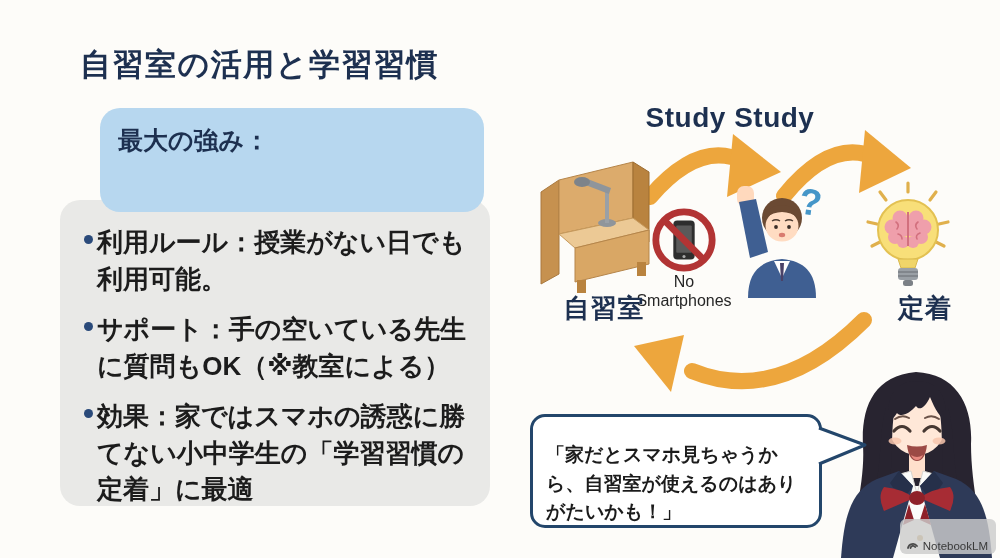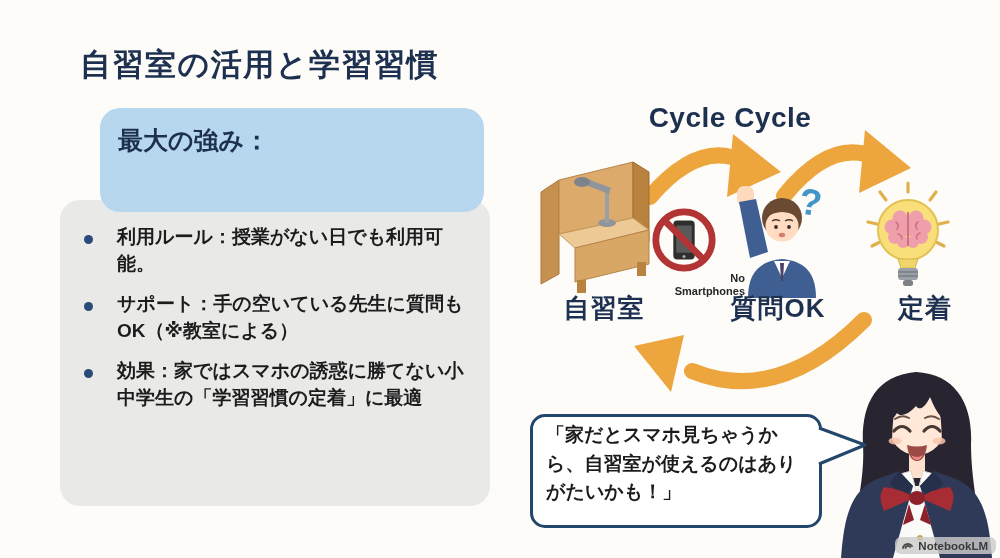--- a/index.html
+++ b/index.html
@@ -23,71 +23,71 @@
   }
   .card-header{
     position:absolute;left:60px;top:108px;width:384px;height:104px;
     background:var(--header-blue,#b7d7ef);border-radius:20px;
     box-sizing:border-box;padding:13px 18px;
     color:var(--title-navy,#1d3050);font-weight:bold;font-size:25px;line-height:1.55;
     z-index:2;
     margin-left:40px;
   }
   .bullet-item{
-    display:flex;gap:24px;margin-bottom:13px;
-    font-size:19px;font-weight:bold;color:#1c1c1c;line-height:1.42;
+    display:flex;gap:4px;margin-bottom:13px;
+    font-size:26px;font-weight:bold;color:#1c1c1c;line-height:1.42;
   }
   .bullet-dot{
     flex:0 0 auto;width:9px;height:9px;border-radius:50%;
     background:var(--bullet-navy,#2a4a7a);margin-top:11px;
   }
 
   
   .cycle-title{
     position:absolute;left:630px;top:102px;width:200px;text-align:center;
     font-size:28px;font-weight:bold;color:var(--title-navy,#1d3050);letter-spacing:.5px;
   }
   .arrows-svg{position:absolute;left:520px;top:120px;width:480px;height:320px;pointer-events:none;}
   .desk-svg{position:absolute;left:533px;top:146px;width:122px;height:150px;}
   .nosmart-svg{position:absolute;left:650px;top:206px;width:68px;height:68px;}
   .nosmart-text{
-    position:absolute;left:623px;top:272px;width:122px;text-align:right;
-    font-size:11px;font-weight:bold;color:#262626;line-height:1.2;
+    position:absolute;left:623px;top:272px;width:122px;text-align:center;
+    font-size:16px;font-weight:normal;color:#262626;line-height:1.2;
   }
   .boy-svg{position:absolute;left:726px;top:186px;width:100px;height:112px;}
   .question-mark{
     position:absolute;left:799px;top:182px;
     font-size:37px;font-weight:bold;color:var(--question-blue,#4596c8);
     transform:rotate(8deg);
   }
   .bulb-svg{position:absolute;left:862px;top:180px;width:92px;height:112px;}
   .cycle-label{
     position:absolute;top:291px;text-align:center;
     font-size:26px;font-weight:bold;color:var(--title-navy,#1d3050);letter-spacing:1px;
   }
   .lbl-study-room{left:552px;width:104px;}
   .lbl-questions-ok{left:722px;width:112px;}
   .lbl-retention{left:876px;width:76px;text-align:right;}
 
   
   .speech-bubble{
     position:absolute;left:530px;top:414px;width:292px;height:114px;
     background:#ffffff;border:3px solid var(--bubble-border,#23466b);border-radius:15px;
-    box-sizing:border-box;padding:4px 13px;
+    box-sizing:border-box;padding:24px 13px;
     font-size:19px;font-weight:bold;color:#1b1b1b;line-height:1.5;z-index:4;
   }
   .bubble-tail-svg{position:absolute;left:817px;top:423px;width:52px;height:46px;z-index:5;}
   .girl-svg{position:absolute;left:833px;top:368px;width:167px;height:190px;z-index:3;}
 
   
   .watermark{
     position:absolute;right:4px;bottom:4px;z-index:10;
     display:flex;align-items:center;gap:4px;
-    background:rgba(204,204,204,.82);border-radius:6px;padding:2px 8px 2px 6px;
-    font-size:11.5px;font-weight:bold;color:#3a3a3a;
+    background:rgba(204,204,204,.82);border-radius:6px;padding:20px 8px 2px 6px;
+    font-size:11.5px;font-weight:normal;color:#3a3a3a;
   }
 </style>
 </head>
 <body>
 
 <div class="slide">
 
   <div class="slide-title">自習室の活用と学習習慣</div>
 
   <div class="card-body">
@@ -102,21 +102,21 @@
     <div class="bullet-item">
       <span class="bullet-dot"></span>
       <span>効果：家ではスマホの誘惑に勝てない小中学生の「学習習慣の定着」に最適</span>
     </div>
   </div>
 
   <div class="card-header">
     <div>最大の強み：</div>
   </div>
 
-  <div class="cycle-title">Cycle Cycle</div>
+  <div class="cycle-title">Study Study</div>
 
   <svg class="arrows-svg" viewBox="520 120 480 320">
     <g fill="none" stroke="var(--arrow-orange,#eda63d)" stroke-width="16" stroke-linecap="round">
       <path d="M 650 197 Q 700 139 744 162"></path>
       <path d="M 784 196 Q 832 137 876 158"></path>
       <path d="M 864 320 Q 778 406 692 371"></path>
     </g>
     <g fill="var(--arrow-orange,#eda63d)" stroke="none">
       <polygon points="733,134 781,172 727,197"></polygon>
       <polygon points="865,130 911,168 859,193"></polygon>
@@ -195,21 +195,20 @@
     <line x1="46" y1="32" x2="46" y2="66" stroke="#d2707e" stroke-width="2"></line>
     <path d="M34,42 q4,3 1,7 M56,42 q-4,3 -1,7 M36,54 q4,1 4,5 M58,53 q-5,2 -3,6" fill="none" stroke="#d2707e" stroke-width="1.6" stroke-linecap="round"></path>
     <path d="M36,79 L56,79 L53,88 L39,88 Z" fill="#f0d569" stroke="#d9b94e"></path>
     <rect x="36" y="88" width="20" height="12" rx="3" fill="#9aa0a6"></rect>
     <line x1="36" y1="92" x2="56" y2="92" stroke="#7b8086" stroke-width="1.6"></line>
     <line x1="36" y1="96" x2="56" y2="96" stroke="#7b8086" stroke-width="1.6"></line>
     <rect x="41" y="100" width="10" height="6" rx="2.5" fill="#7b8086"></rect>
   </svg>
 
   <div class="cycle-label lbl-study-room">自習室</div>
-  <div class="cycle-label lbl-questions-ok">質問OK</div>
   <div class="cycle-label lbl-retention">定着</div>
 
   <svg class="girl-svg" viewBox="0 0 167 190">
     <path d="M83,4 C40,8 28,40 30,78 C32,110 22,150 14,190 L153,190 C146,148 138,112 138,76 C140,38 124,6 83,4 Z" fill="#282430"></path>
     <rect x="76" y="84" width="16" height="26" fill="#ffe0cc"></rect>
     <ellipse cx="84" cy="56" rx="29" ry="31" fill="#ffe8d8"></ellipse>
     <path d="M55,54 C53,24 66,13 84,13 C102,13 115,24 113,54 C104,46 100,36 97,29 C92,40 86,43 83,38 C77,45 68,50 64,45 C61,50 57,53 55,54 Z" fill="#282430"></path>
     <path d="M53,40 C46,62 49,92 42,122 L56,124 C60,94 58,64 61,46 Z" fill="#282430"></path>
     <path d="M115,40 C122,62 119,92 126,122 L112,124 C108,94 110,64 107,46 Z" fill="#282430"></path>
     <path d="M62,51 Q69,46 76,50" fill="none" stroke="#6a5248" stroke-width="2" stroke-linecap="round"></path>

